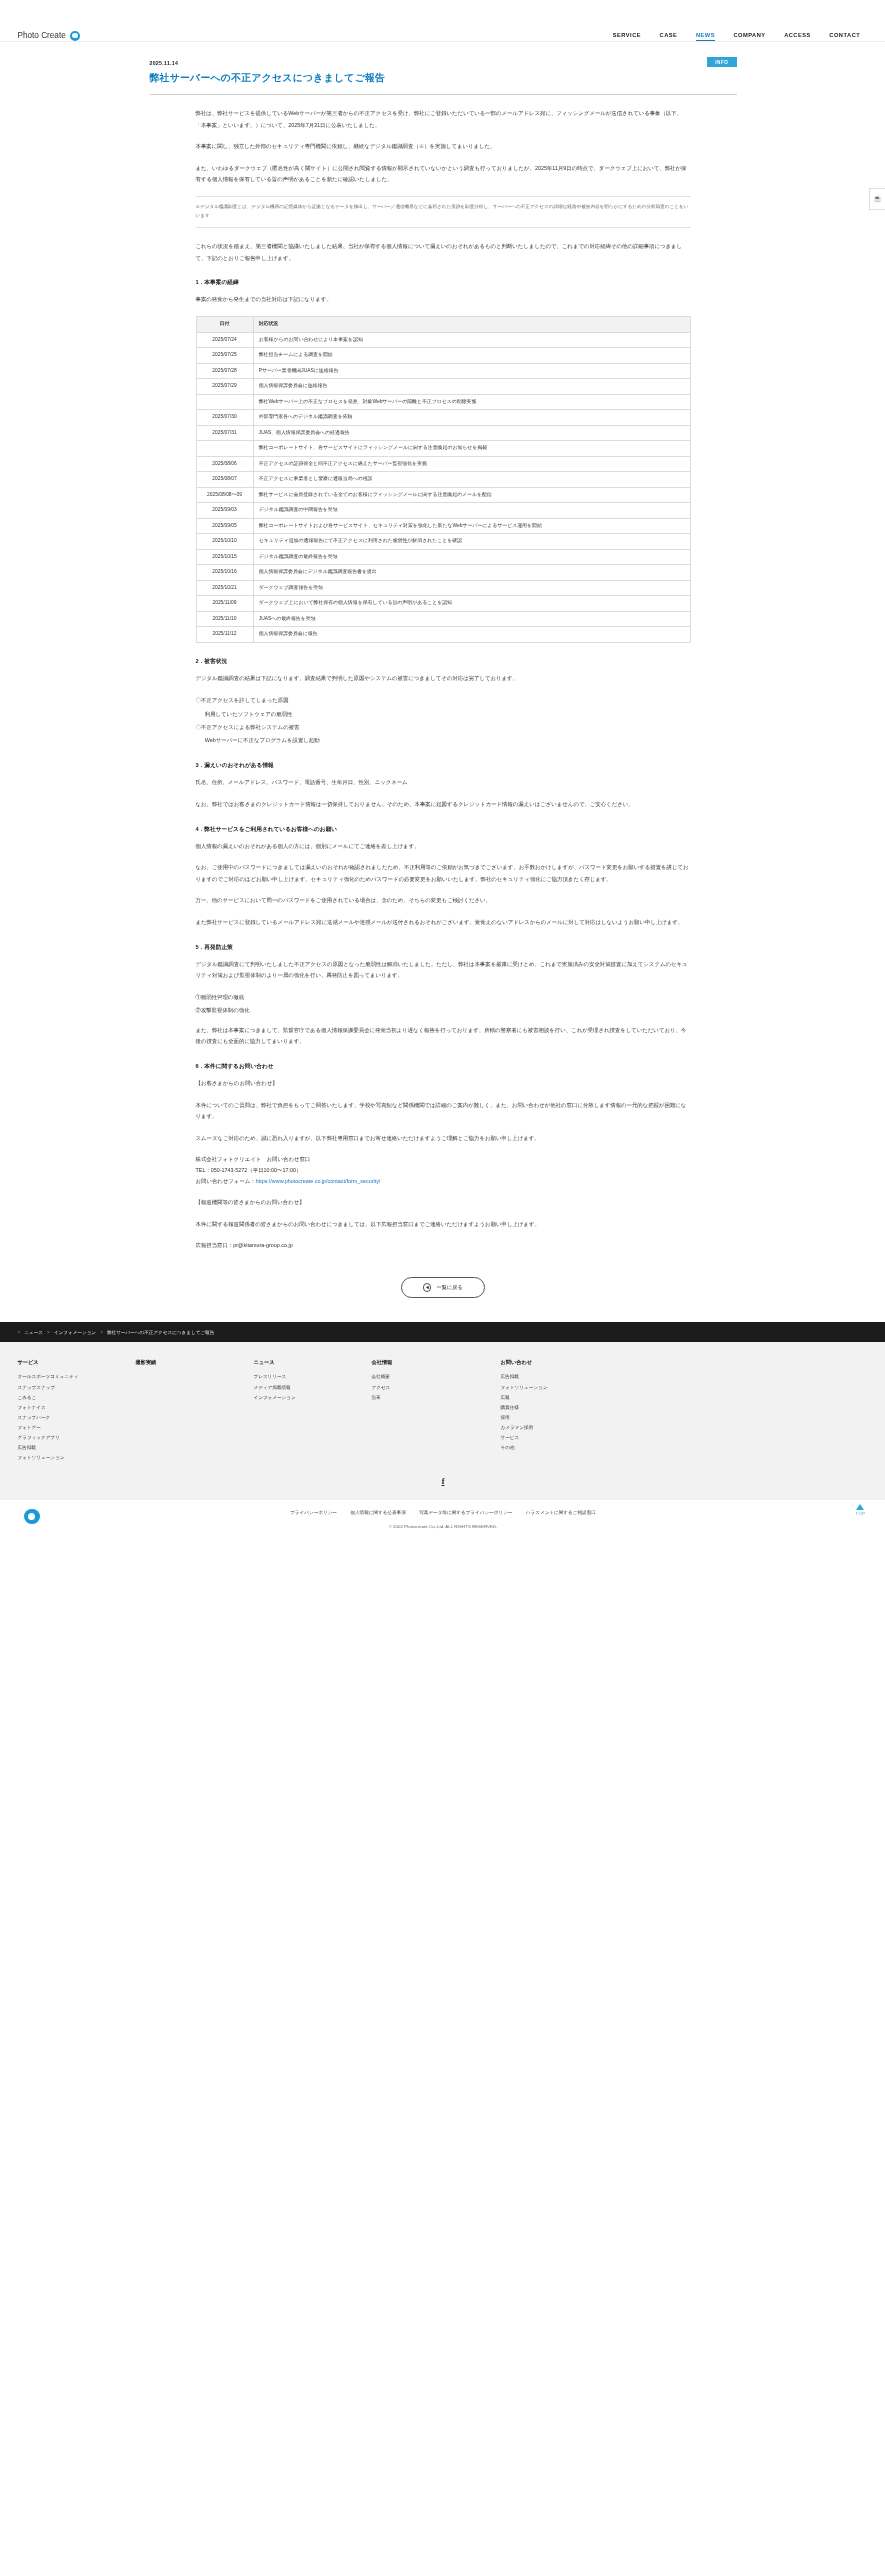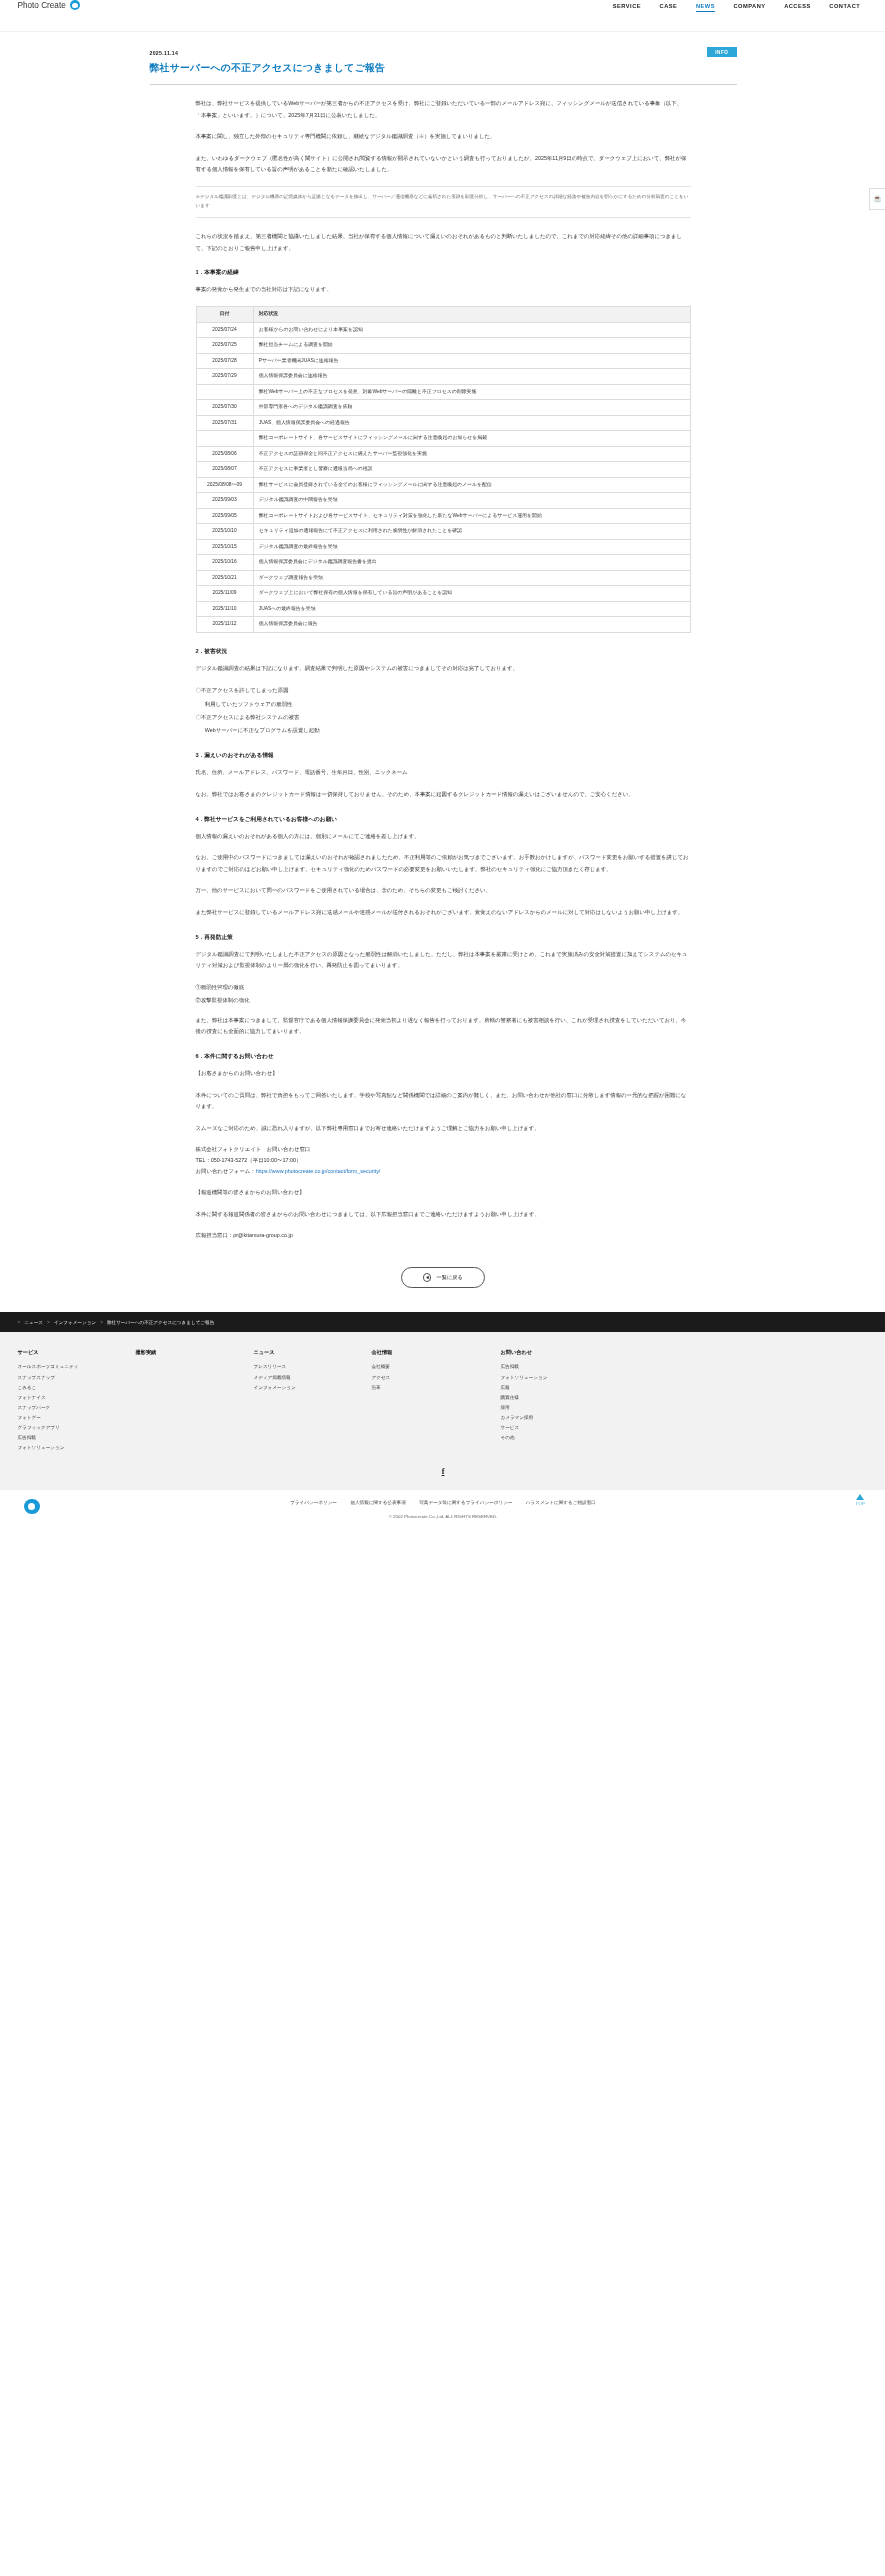--- a/index.html
+++ b/index.html
@@ -6,23 +6,23 @@
   html, body {
     width: 886px;
     background: #ffffff;
     font-family: "Liberation Sans", sans-serif;
     color: #333;
   }
   body { position: relative; }
 
   
   .site-header {
-    height: 32px;
+    height: 42px;
     display: flex;
-    align-items: flex-start;
+    align-items: flex-end;
     justify-content: space-between;
     padding: 0 20.6px 0 17.5px;
     border-bottom: 0.5px solid #efefef;
   }
   .logo-wrap { display: flex; align-items: center; gap: 4.1px; }
   .logo-mark {
     width: 10.3px; height: 10.3px; border-radius: 50%;
     background: #1a9ad6; display:inline-block; position: relative;
   }
   .logo-mark::after{

